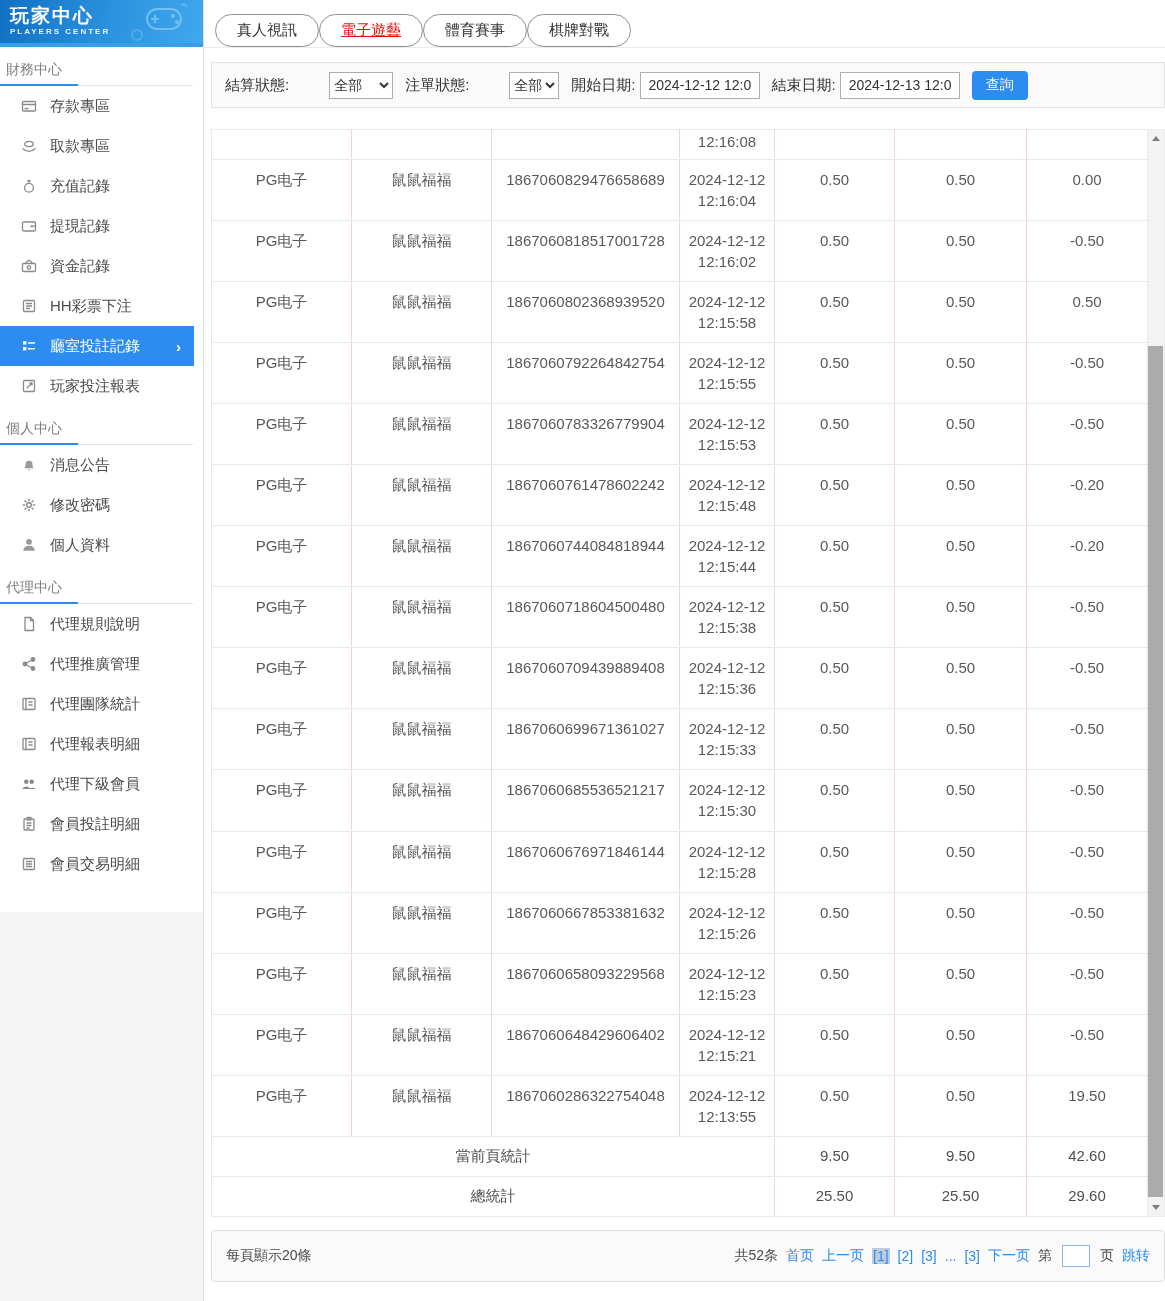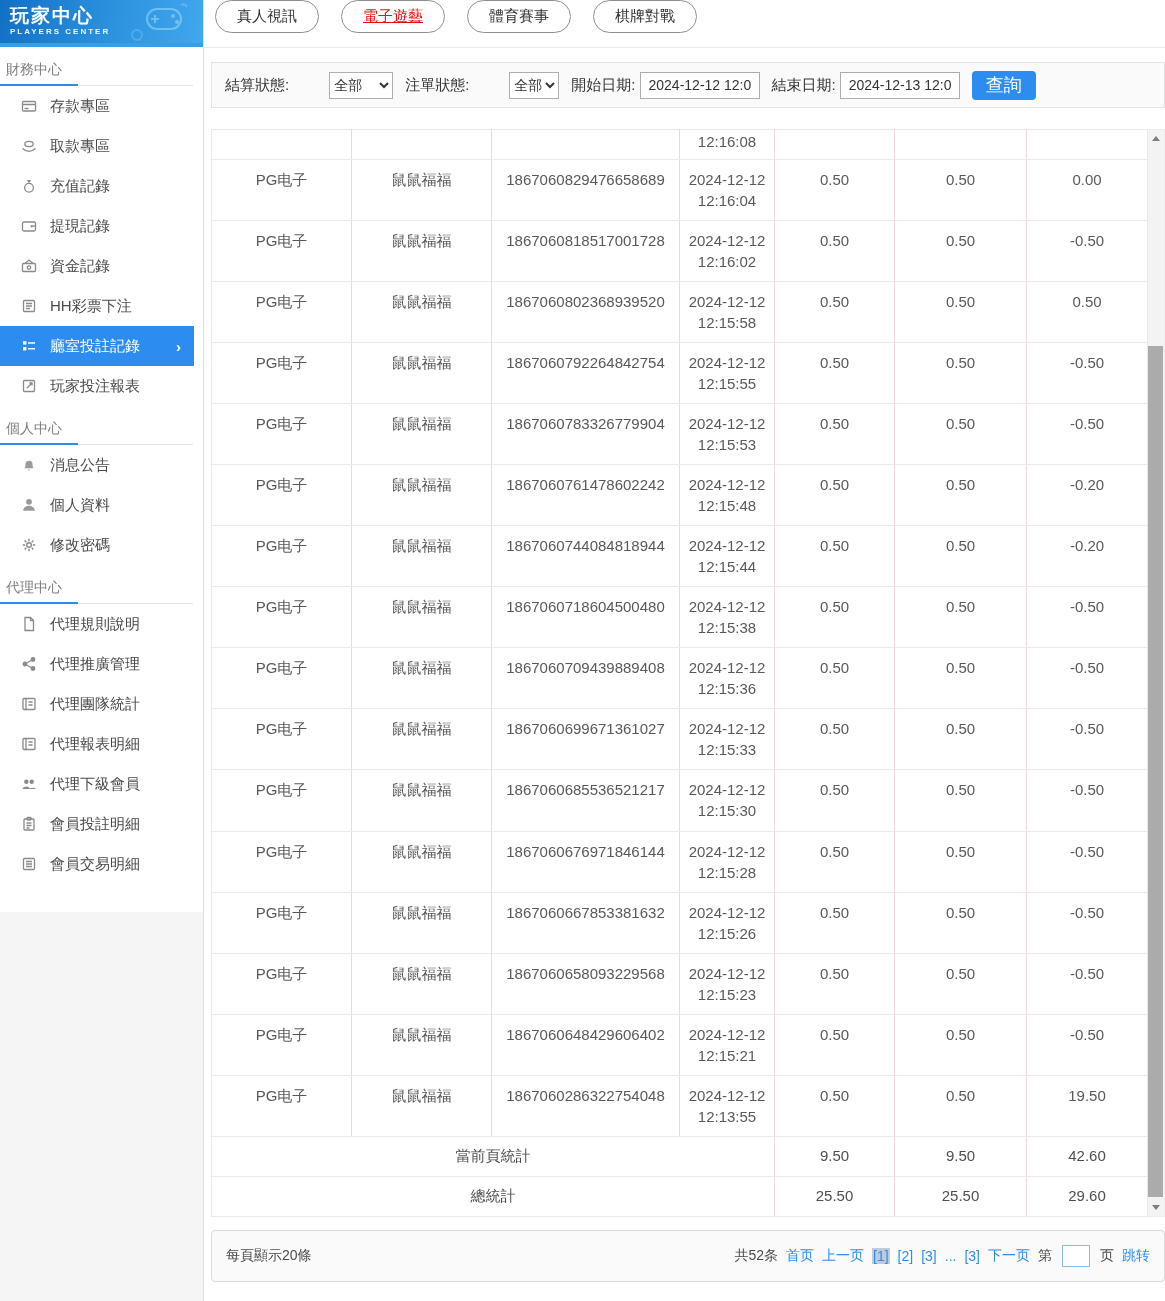--- a/index.html
+++ b/index.html
@@ -39,21 +39,21 @@
     position:relative; background:#fff;
   }
   .nav-item .nico { width:17px; margin-right:13px; display:flex; align-items:center; justify-content:center; }
   .nav-item.active { background:#2d8cf0; color:#fff; }
   .nav-item.active .chev { position:absolute; right:13px; color:#fff; font-size:15px; font-weight:bold; }
 
   
   .main { flex:1; display:flex; flex-direction:column; background:#fff; }
   .tabs-row {
     height:48px; border-bottom:1px solid #ebebeb;
-    display:flex; align-items:flex-start; gap:22px; padding-left:11px; background:#fff;
+    display:flex; align-items:flex-end; padding-left:11px; background:#fff;
   }
   .tab-pill {
     border:1px solid #8f8f8f; border-radius:17px; background:#fff;
     padding:6px 21px; font-size:15px; color:#333; cursor:pointer;
     font-family:inherit;
   }
   .tab-pill.active span { color:#e90d0d; text-decoration:underline; }
 
   .filter-bar {
     margin:14px 1px 0 7px; height:46px;
@@ -62,21 +62,21 @@
     font-size:15px; color:#333;
   }
   .filter-bar label { margin-right:4px; }
   .filter-bar .ctl { margin-right:12px; }
   .filter-select { height:27px; border:1px solid #adadad; background:#fff; font-size:14px; color:#333; font-family:inherit;margin-left:36px; }
   .sel-wide { width:64px; }
   .sel-narrow { width:50px; }
   .date-input { height:27px; width:120px; border:1px solid #adadad; padding:0 8px; font-size:14px; color:#333; font-family:inherit; }
   .search-btn {
     background:#2d8cf0; color:#fff; border:none; border-radius:4px;
-    height:29px; padding:0 14px; font-size:18px; cursor:pointer; font-family:inherit;
+    height:29px; padding:0 14px; font-size:14px; cursor:pointer; font-family:inherit;
   }
 
   
   .table-wrap { margin:21px 1px 0 7px; display:flex; height:1088px; }
   table.bet-table {
     width:936px; border-collapse:collapse; table-layout:fixed;
     font-size:15px; color:#595959;
     border:1px solid #e9e9e9;
   }
   .bet-table td {
@@ -231,35 +231,35 @@
       <span class="nico">
         <svg width="16" height="16" viewBox="0 0 16 16" fill="#9a9a9a">
             <path d="M3.3 11.3c1-1 1.2-2.4 1.2-4a3.5 3.5 0 0 1 7 0c0 1.6.2 3 1.2 4z"></path>
             <path d="M6.7 12.5a1.4 1.4 0 0 0 2.6 0z"></path>
           </svg>
       </span>
       <span>消息公告</span>
     </div>
     <div class="nav-item">
       <span class="nico">
+        <svg width="16" height="16" viewBox="0 0 16 16" fill="none" stroke="#8a8a8a" stroke-width="1.4">
+            <circle cx="8" cy="8" r="2.3"></circle>
+            <path d="M8 1.8v2.4M8 11.8v2.4M1.8 8h2.4M11.8 8h2.4M3.6 3.6l1.7 1.7M10.7 10.7l1.7 1.7M12.4 3.6l-1.7 1.7M5.3 10.7l-1.7 1.7"></path>
+          </svg>
+      </span>
+      <span>修改密碼</span>
+    </div>
+    <div class="nav-item">
+      <span class="nico">
         <svg width="16" height="16" viewBox="0 0 16 16" fill="#9a9a9a">
             <circle cx="8" cy="4.8" r="2.9"></circle>
             <path d="M2.2 13.8a5.8 5 0 0 1 11.6 0z"></path>
           </svg>
       </span>
       <span>個人資料</span>
-    </div>
-    <div class="nav-item">
-      <span class="nico">
-        <svg width="16" height="16" viewBox="0 0 16 16" fill="none" stroke="#8a8a8a" stroke-width="1.4">
-            <circle cx="8" cy="8" r="2.3"></circle>
-            <path d="M8 1.8v2.4M8 11.8v2.4M1.8 8h2.4M11.8 8h2.4M3.6 3.6l1.7 1.7M10.7 10.7l1.7 1.7M12.4 3.6l-1.7 1.7M5.3 10.7l-1.7 1.7"></path>
-          </svg>
-      </span>
-      <span>修改密碼</span>
     </div>
 
     <div class="section-title-wrap">
       <span class="section-title">代理中心</span>
       <span class="section-line"></span>
       <span class="section-line-accent"></span>
     </div>
     <div class="nav-item">
       <span class="nico">
         <svg width="16" height="16" viewBox="0 0 16 16" fill="none" stroke="#8a8a8a" stroke-width="1.3">

